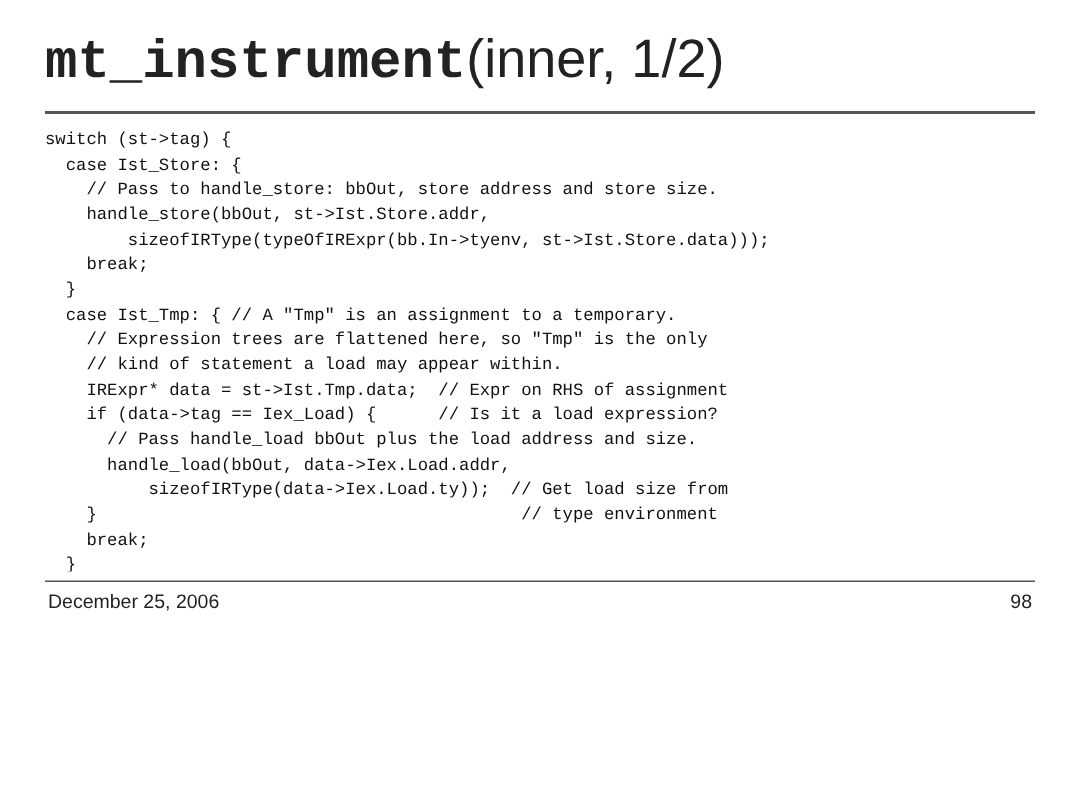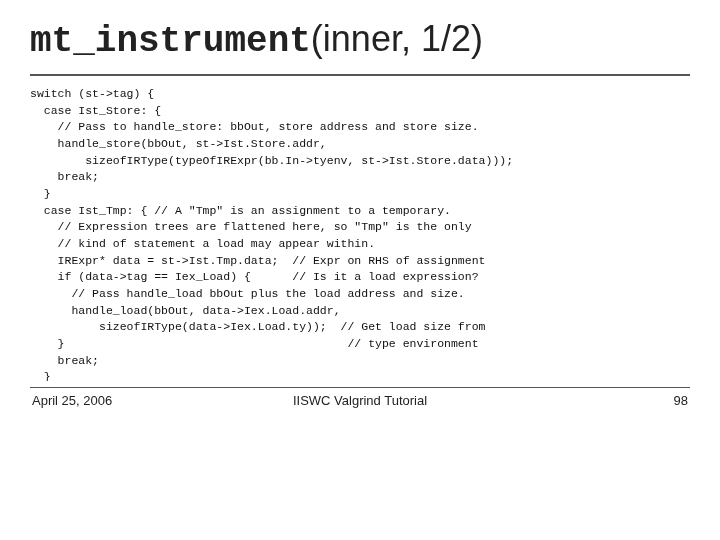--- a/index.html
+++ b/index.html
@@ -121,17 +121,16 @@
           sizeofIRType(data-&gt;Iex.Load.ty));  // Get load size from
     }                                         // type environment
     break;
   }
 
   // &lt;One more case (see next slide)&gt;
 }</pre>
   </div>
   <hr class="footer-hr">
   <div class="footer">
-    <span class="footer-left">April 25, 2006</span>
-    <span class="footer-center">IISWC Valgrind Tutorial</span>
+    <span class="footer-left">December 25, 2006</span>
     <span class="footer-right">98</span>
   </div>
 </div>
 
 </body></html>

